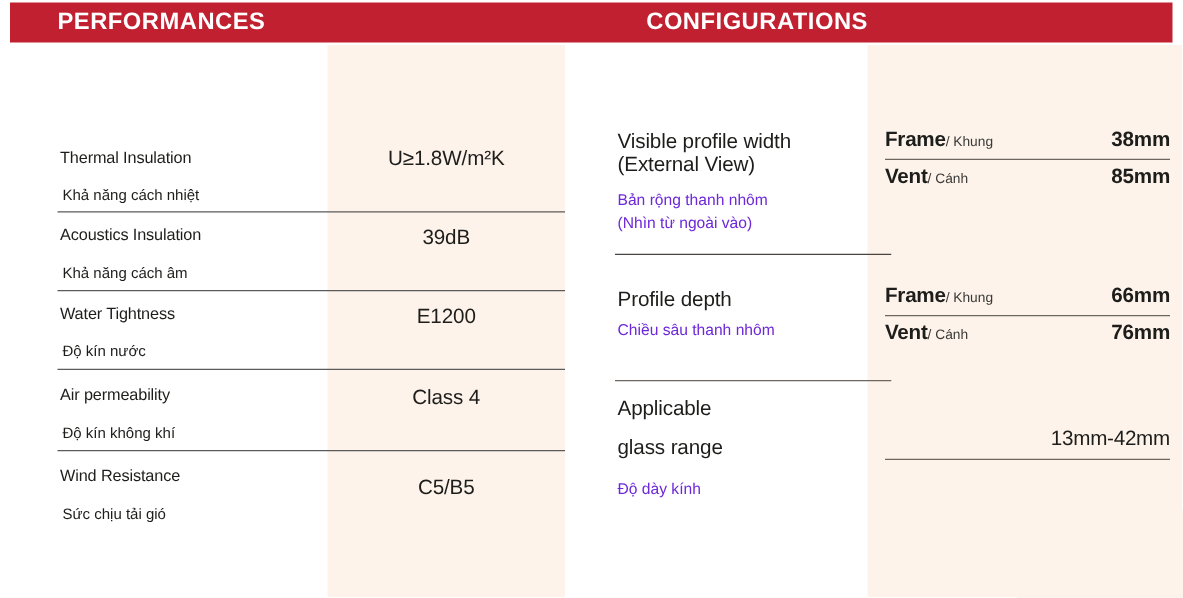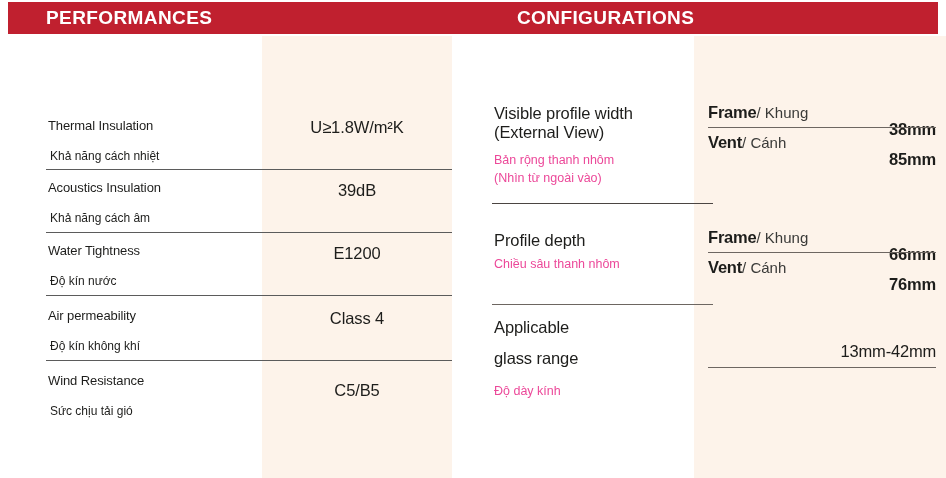--- a/index.html
+++ b/index.html
@@ -128,21 +128,21 @@
     font-size: 16.5px;
     color: #1d1d1b;
     line-height: 1.18;
     letter-spacing: -0.1px;
     white-space: nowrap;
   }
   .conf-label-vi {
     position: absolute;
     left: 21px;
     font-size: 12.5px;
-    color: #ec4899;
+    color: #6d28d9;
     line-height: 1.32;
     white-space: nowrap;
   }
 
   
   .conf-vblock {
     position: absolute;
     left: 235px;
     width: 238px;
   }
@@ -157,35 +157,34 @@
     transform: translateY(-50%);
     white-space: nowrap;
     color: #1d1d1b;
   }
   .conf-vrow .key .kmain {
     font-size: 16.5px;
     font-weight: bold;
     letter-spacing: -0.2px;
   }
   .conf-vrow .key .ksub {
-    font-size: 15px;
+    font-size: 11px;
     font-weight: normal;
     color: #3a3a38;
   }
   .conf-vrow .val {
     position: absolute;
     right: 10px;
     top: 50%;
     transform: translateY(-50%);
     font-size: 16.5px;
     font-weight: bold;
     color: #1d1d1b;
     white-space: nowrap;
     letter-spacing: -0.2px;
-    margin-top: 17px;
   }
   .conf-vrule {
     position: absolute;
     left: 0;
     width: 228px;
     height: 1px;
     background: #6d6661;
   }
   .conf-plain-val {
     position: absolute;

